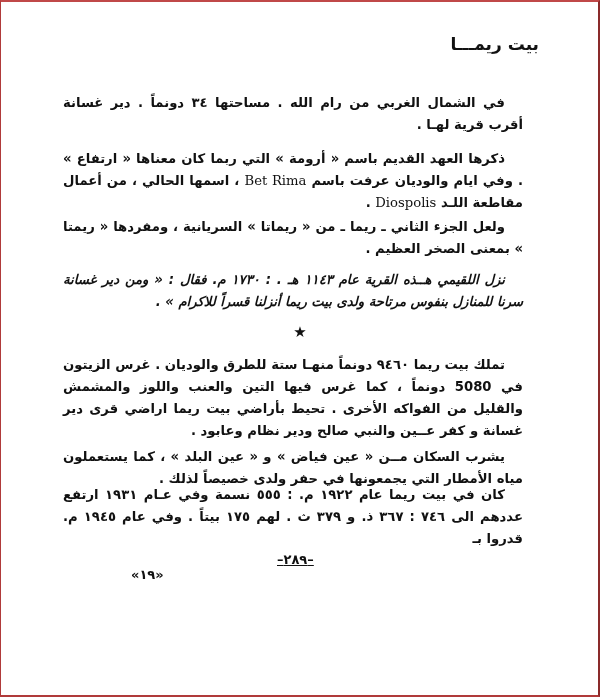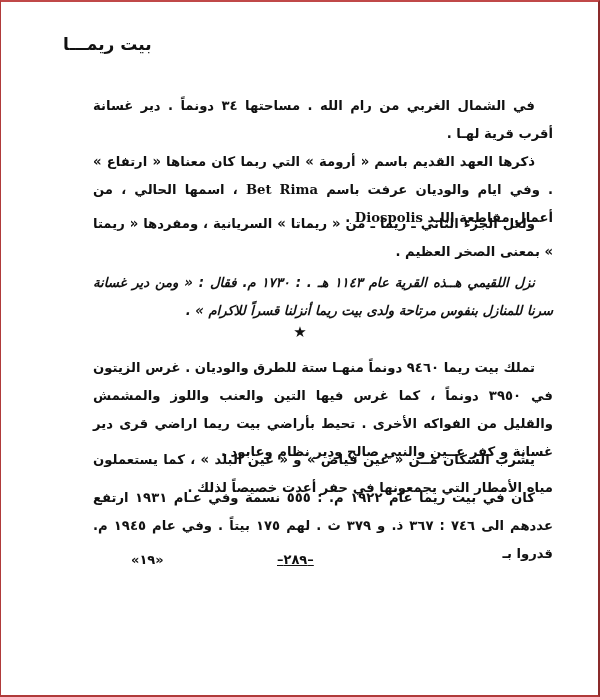--- a/index.html
+++ b/index.html
@@ -32,43 +32,42 @@
       width: 460px;
       font-family: "DejaVu Sans", sans-serif;
       color: #111;
       direction: rtl;
     }
     .title {
       position: absolute;
       top: 32px;
       left: 0;
       width: 476px;
-      text-align: left;
+      text-align: right;
       font-size: 17px;
       font-weight: bold;
       letter-spacing: 0.5px;
     }
     .para {
       position: absolute;
       left: 0;
       width: 460px;
       font-size: 13.2px;
-      line-height: 28px;
+      line-height: 22px;
       text-align: justify;
       text-align-last: right;
       font-weight: bold;
-      margin-left: 30px;
     }
     .para .indent {
       display: inline-block;
       width: 18px;
     }
     .latin {
       font-family: "DejaVu Serif", serif;
-      font-weight: bold;
+      font-weight: normal;
       unicode-bidi: isolate;
       direction: ltr;
       display: inline;
     }
     .star {
       position: absolute;
       top: 321px;
       left: 0;
       width: 474px;
       text-align: center;
@@ -78,21 +77,21 @@
     .footer-num {
       position: absolute;
       top: 550px;
       font-size: 13px;
       font-weight: bold;
       font-family: "DejaVu Sans", sans-serif;
       color: #111;
       direction: rtl;
     }
     .page-number { left: 276px; }
-    .section-number { left: 128px; }
+    .section-number { left: 128px; margin-top: 15px; }
   </style>
 </head>
 <body>
 
 <div class="frame">
   <div class="page">
 
     <div class="title">بيت ريمـــا</div>
 
     <div class="para" style="top:90px;">
@@ -100,36 +99,36 @@
     </div>
 
     <div class="para" style="top:146px;">
       <span class="indent"></span><span>ذكرها العهد القديم باسم « أرومة » التي ربما كان معناها « ارتفاع » . وفي ايام والوديان عرفت باسم</span>
       <span class="latin">Bet Rima</span>
       <span>، اسمها الحالي ، من أعمال مقاطعة اللـد</span>
       <span class="latin">Diospolis</span>
       <span>.</span>
     </div>
 
-    <div class="para" style="top:208px;">
+    <div class="para" style="top:214px;">
       <span class="indent"></span><span>ولعل الجزء الثاني ـ ريما ـ من « ريماتا » السريانية ، ومفردها « ريمتا » بمعنى الصخر العظيم .</span>
     </div>
 
     <div class="para" style="top:267px;font-style:italic;">
       <span class="indent"></span><span>نزل اللقيمي هــذه القرية عام ١١٤٣ هـ . : ١٧٣٠ م. فقال : « ومن دير غسانة سرنا للمنازل بنفوس مرتاحة ولدى بيت ريما أنزلنا قسراً للاكرام » .</span>
     </div>
 
     <div class="star">★</div>
 
     <div class="para" style="top:352px;">
-      <span class="indent"></span><span>تملك بيت ريما ٩٤٦٠ دونماً منهـا ستة للطرق والوديان . غرس الزيتون في ٣٩٥٠ دونماً ، كما غرس فيها التين والعنب واللوز والمشمش والقليل من الفواكه الأخرى . تحيط بأراضي بيت ريما اراضي قرى دير غسانة و كفر عــين والنبي صالح ودير نظام وعابود .</span>
+      <span class="indent"></span><span>تملك بيت ريما ٩٤٦٠ دونماً منهـا ستة للطرق والوديان . غرس الزيتون في 5080 دونماً ، كما غرس فيها التين والعنب واللوز والمشمش والقليل من الفواكه الأخرى . تحيط بأراضي بيت ريما اراضي قرى دير غسانة و كفر عــين والنبي صالح ودير نظام وعابود .</span>
     </div>
 
     <div class="para" style="top:444px;">
-      <span class="indent"></span><span>يشرب السكان مــن « عين فياض » و « عين البلد » ، كما يستعملون مياه الأمطار التي يجمعونها في حفر أعدت خصيصاً لذلك .</span>
+      <span class="indent"></span><span>يشرب السكان مــن « عين فياض » و « عين البلد » ، كما يستعملون مياه الأمطار التي يجمعونها في حفر ولدى خصيصاً لذلك .</span>
     </div>
 
     <div class="para" style="top:482px;">
       <span class="indent"></span><span>كان في بيت ريما عام ١٩٢٢ م. : ٥٥٥ نسمة وفي عـام ١٩٣١ ارتفع عددهم الى ٧٤٦ : ٣٦٧ ذ. و ٣٧٩ ث . لهم ١٧٥ بيتاً . وفي عام ١٩٤٥ م. قدروا بـ</span>
     </div>
 
   </div>
 
   <div class="footer-num section-number" style="left:130px;">«١٩»</div>
   <div class="footer-num page-number" style="left:276px;text-decoration:underline;">–٢٨٩–</div>

